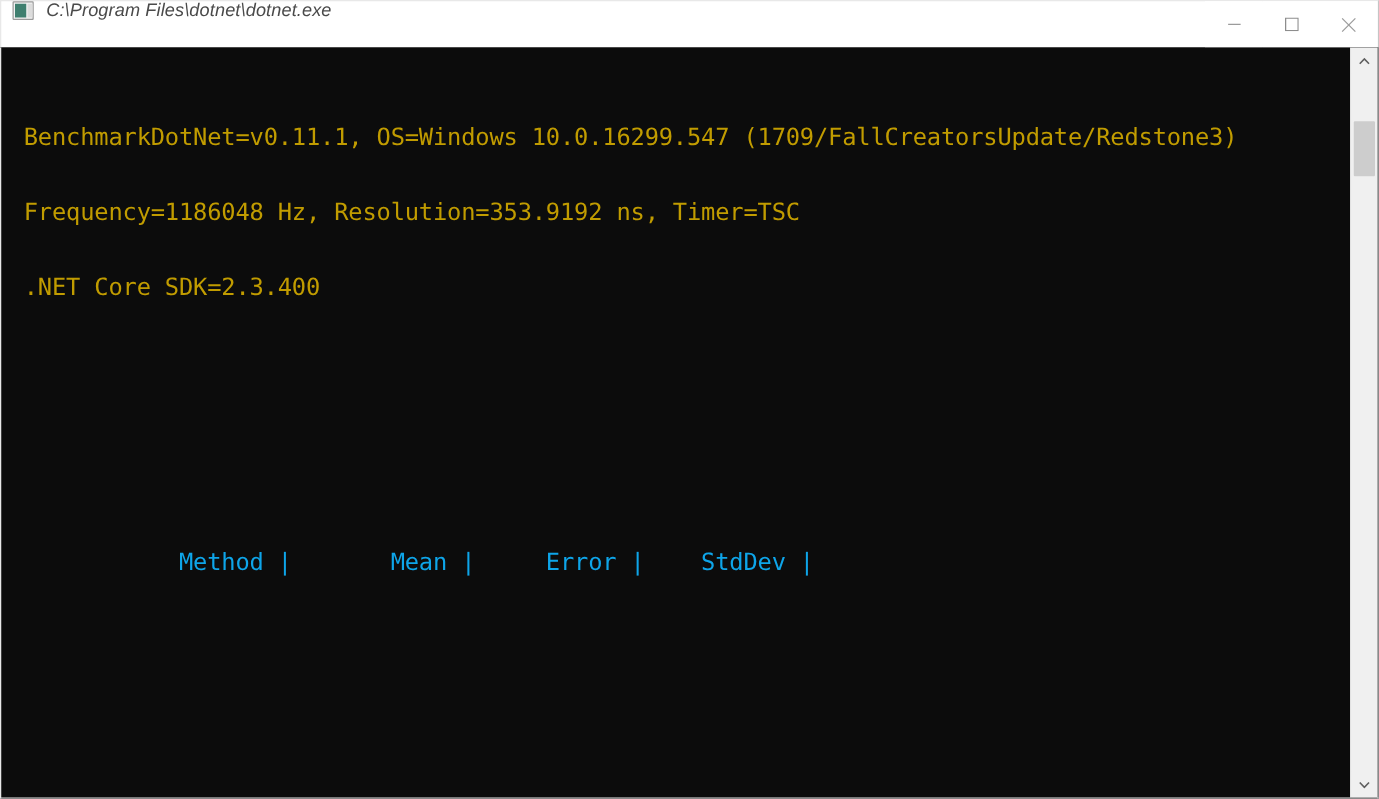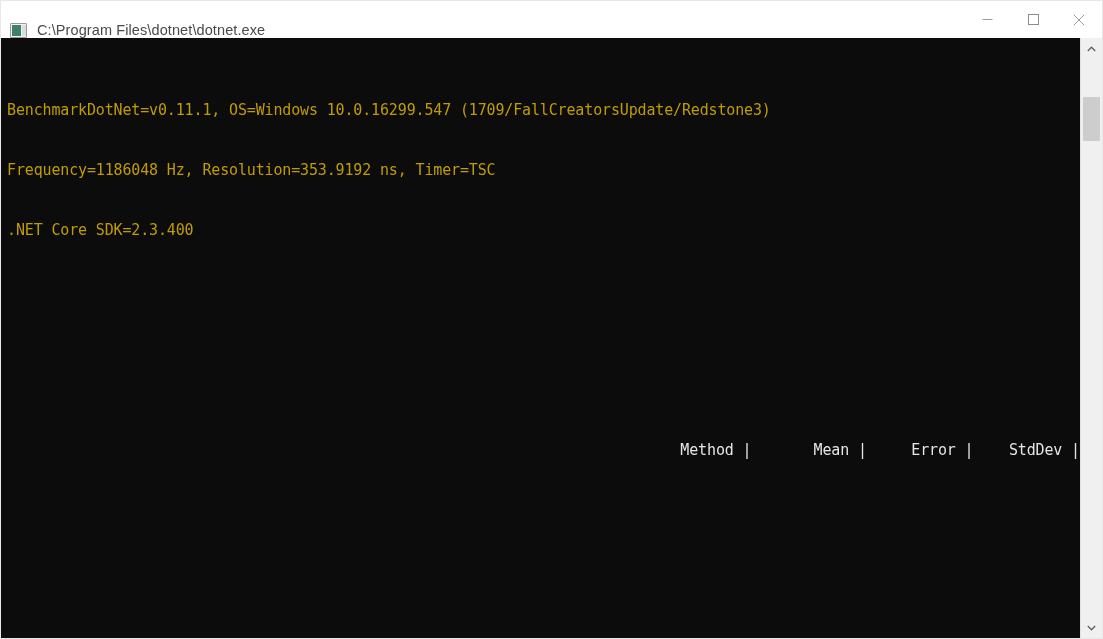--- a/index.html
+++ b/index.html
@@ -31,25 +31,26 @@
     border-left: 1px solid #e8e8e8;
     border-right: 1px solid #e8e8e8;
     box-sizing: border-box;
     display: flex;
     align-items: center;
     user-select: none;
   }
 
   .title-left {
     display: flex;
-    align-items: flex-end;
+    align-items: flex-start;
     padding-left: 9px;
     flex: 1 1 auto;
     min-width: 0;
     height: 100%;
+    font-style: italic;
   }
 
   .app-icon {
     width: 17px;
     height: 15px;
     flex: 0 0 auto;
     margin-right: 10px;
     position: relative;
     border: 1px solid #9a9a9a;
     background: #f2f2f2;
@@ -112,37 +113,37 @@
     box-sizing: border-box;
     overflow: hidden;
   }
 
   .console {
     position: absolute;
     left: 0;
     top: 0;
     right: 22px;
     bottom: 0;
-    padding: 2px 0 0 6px;
+    padding: 2px 0 0 18px;
     box-sizing: border-box;
     font-family: "DejaVu Sans Mono", "Liberation Mono", monospace;
-    font-size: 15px;
+    font-size: 19px;
     line-height: 20px;
     letter-spacing: -0.15px;
     white-space: pre;
     overflow: hidden;
     color: #cccccc;
   }
 
   .line { height: 20px; }
   .blank { height: 20px; }
 
   
   .c-yellow  { color: #c19c00; }
-  .c-cyan    { color: #e5e5e5; text-align: right; }
+  .c-cyan    { color: #0ea5e9; }
 
   
   .scrollbar {
     position: absolute;
     top: 0;
     right: 0;
     width: 22px;
     height: 100%;
     background: #f0f0f0;
     border-left: 1px solid #e2e2e2;

